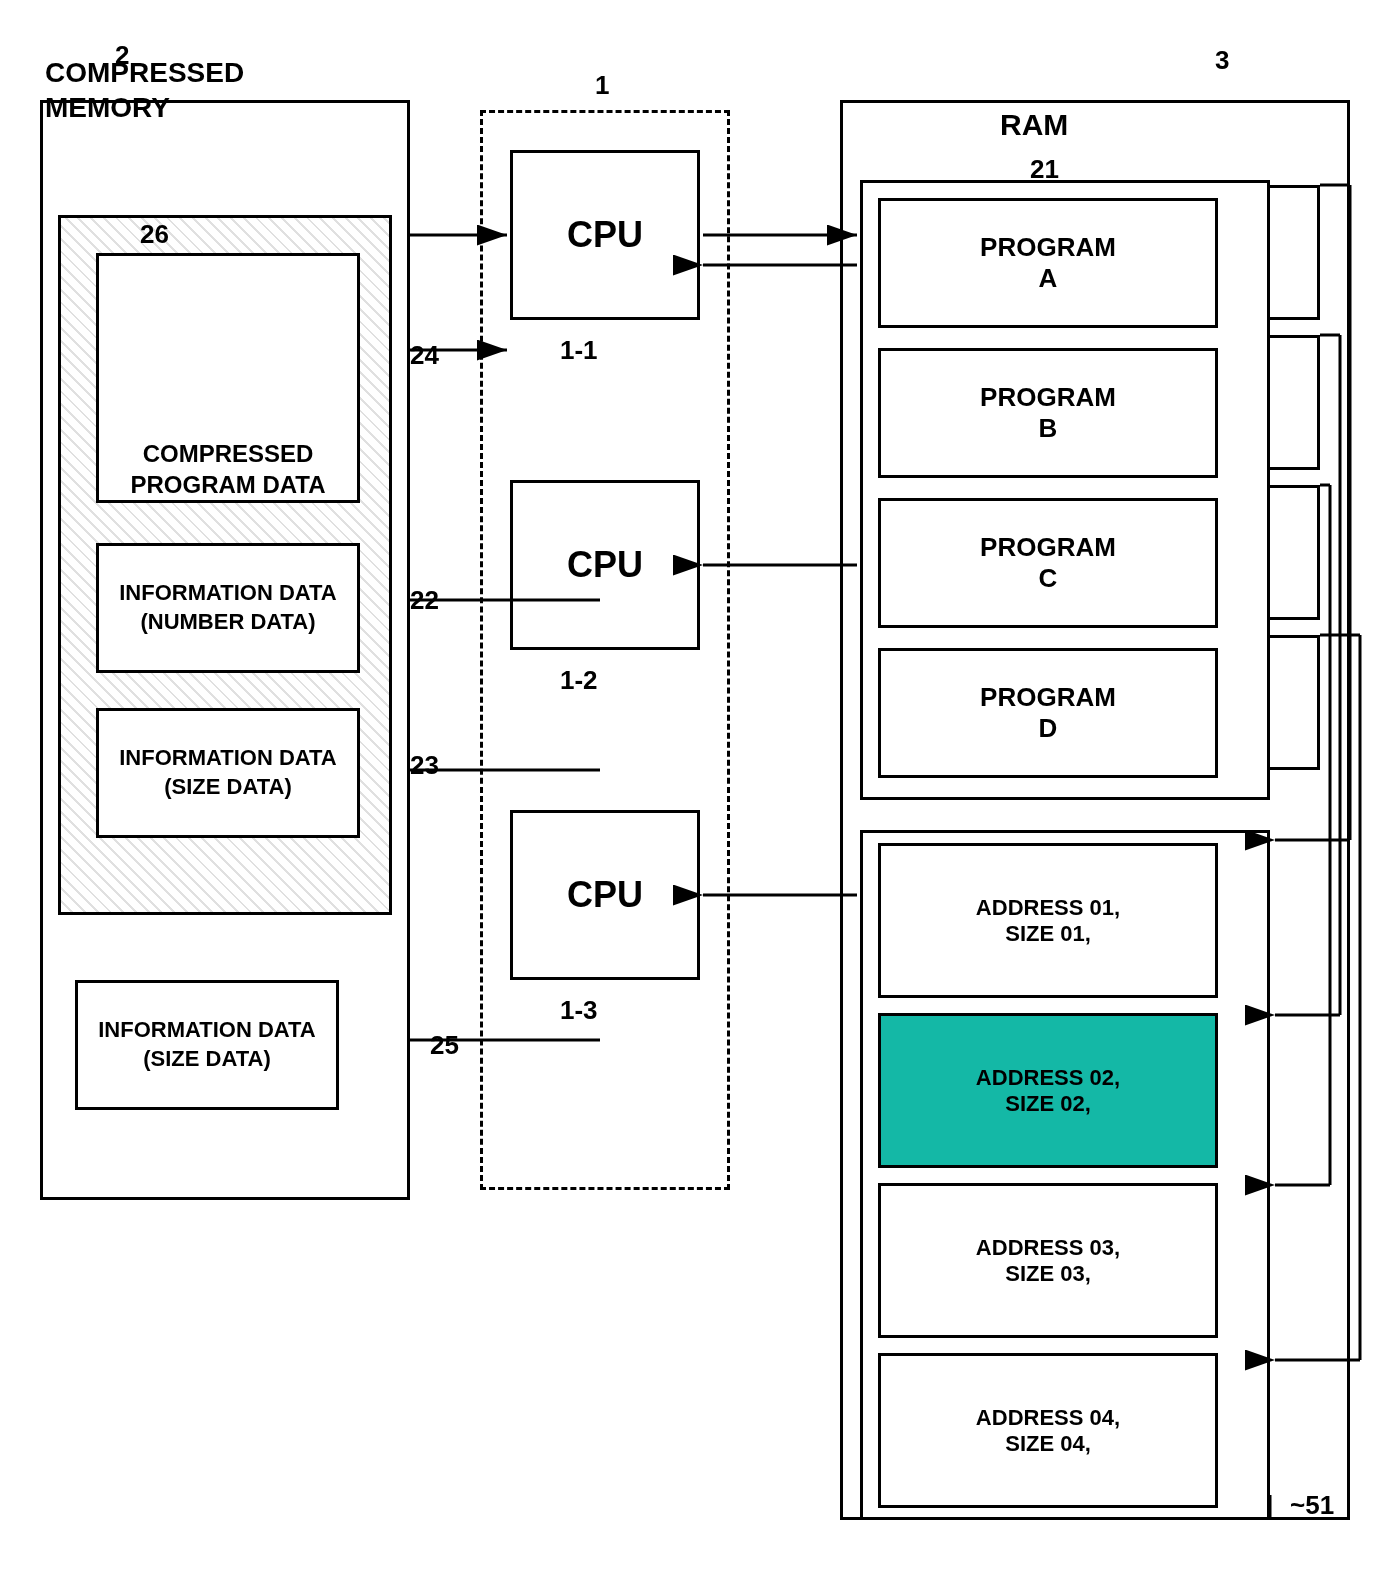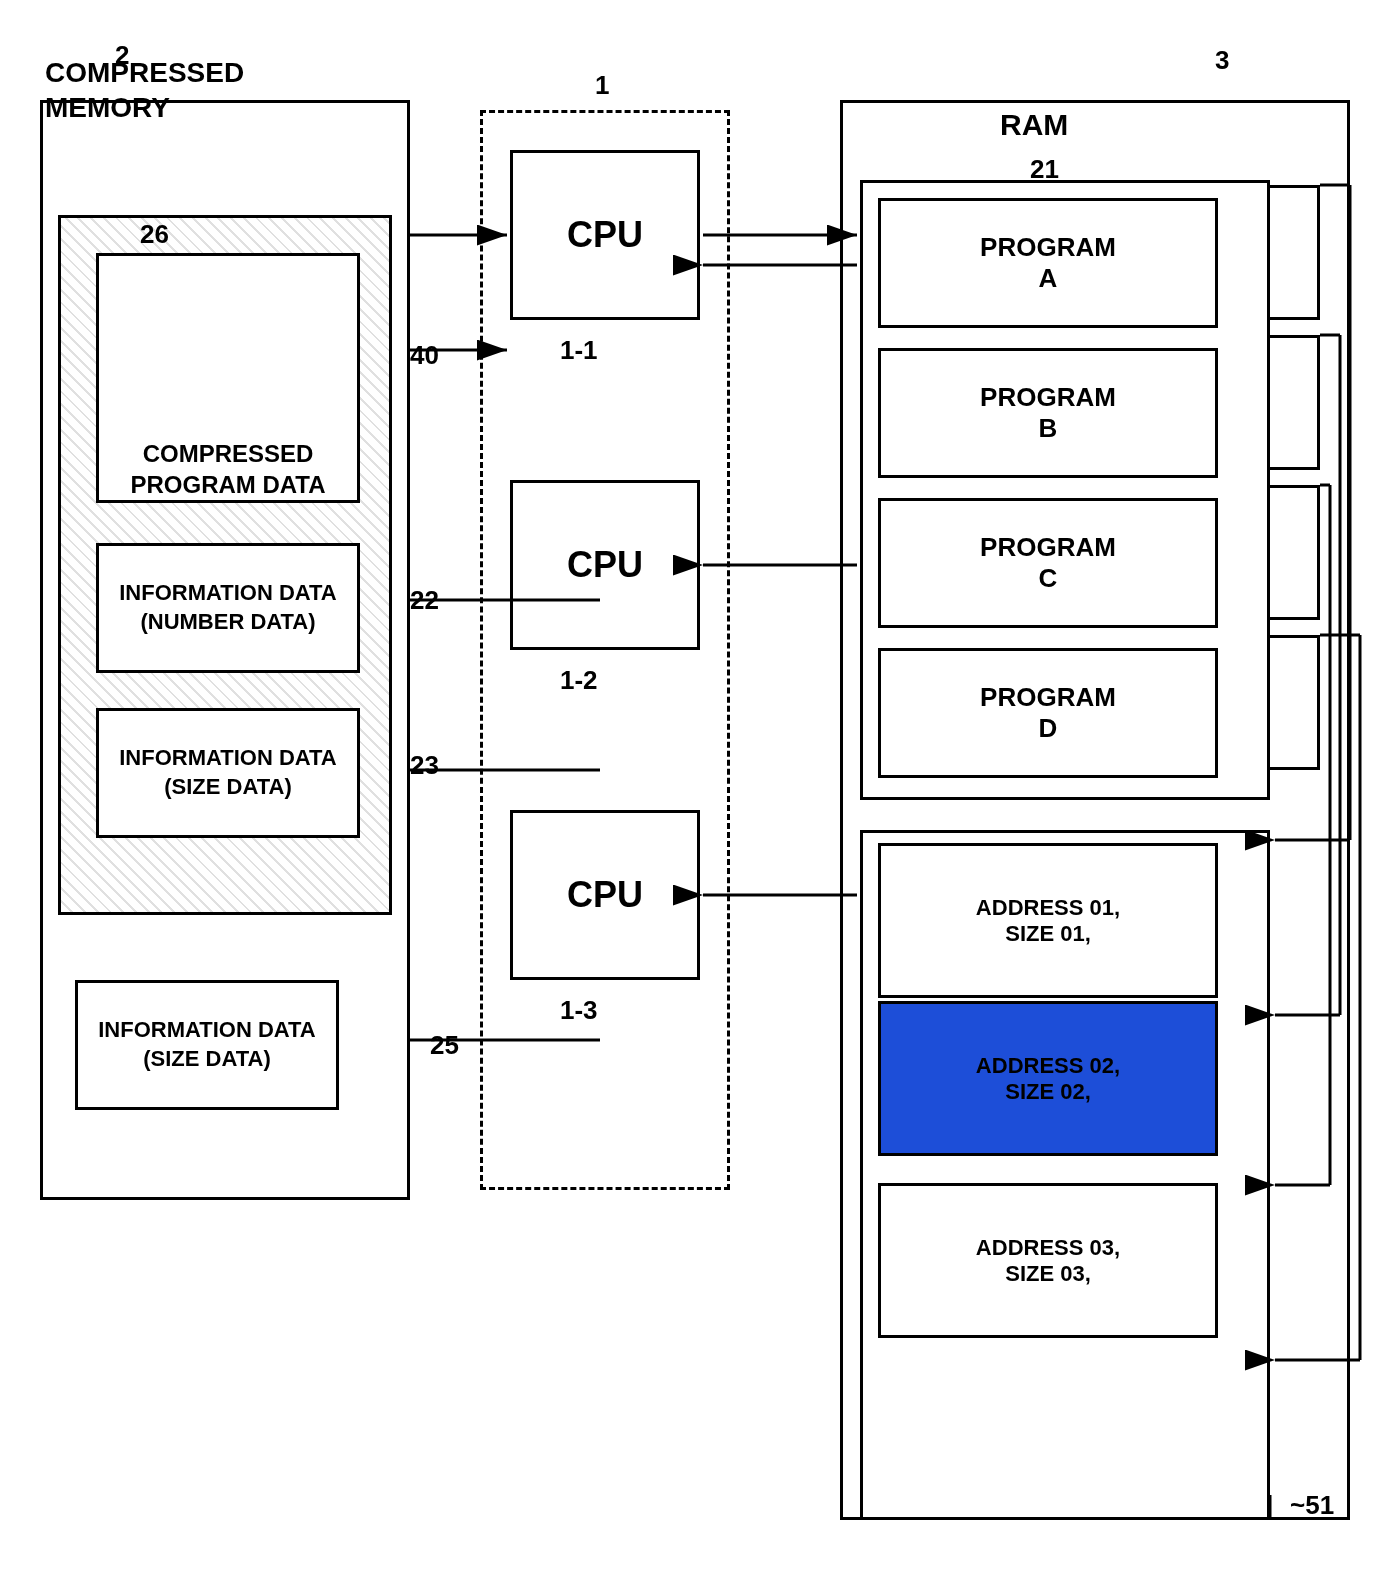--- a/index.html
+++ b/index.html
@@ -86,21 +86,21 @@
   <div style="position:absolute; left:55px; top:940px; width:264px; height:130px; border:3px solid #000; background:#fff;
     display:flex; align-items:center; justify-content:center; text-align:center;">
     <span style="font-size:22px; font-weight:bold; line-height:1.3; white-space:pre;">INFORMATION DATA
 (SIZE DATA)</span>
   </div>
 
   <span class="label-num" style="left:390px; top:545px;">22</span>
 
   <span class="label-num" style="left:390px; top:710px;">23</span>
 
-  <span class="label-num" style="left:390px; top:300px;">40</span>
+  <span class="label-num" style="left:390px; top:300px;">24</span>
 
   <span class="label-num" style="left:410px; top:990px;">25</span>
 
   <div style="position:absolute; left:460px; top:70px; width:250px; height:1080px; border:3px dashed #000;"></div>
 
   <span class="label-num" style="left:575px; top:30px;">1</span>
 
   <div style="position:absolute; left:490px; top:110px; width:190px; height:170px; border:3px solid #000; background:#fff;
     display:flex; align-items:center; justify-content:center;">
     <span style="font-size:36px; font-weight:bold;">CPU</span>
@@ -158,32 +158,37 @@
   </div>
 
   <div style="position:absolute; left:840px; top:790px; width:410px; height:690px; border:3px solid #000;padding-left:11px;">
 
     <div style="position:absolute; left:15px; top:10px; width:340px; height:155px; border:3px solid #000; background:#fff;
       display:flex; align-items:center; justify-content:center;">
       <span style="font-size:22px; font-weight:bold; text-align:center; white-space:pre;">ADDRESS 01,
 SIZE 01,</span>
     </div>
 
-    <div style="position:absolute; left:15px; top:168px; width:340px; height:155px; border:3px solid #000; background:#1d4ed8;
+    <div style="position:absolute; left:15px; top:180px; width:340px; height:155px; border:3px solid #000; background:#14b8a6;
       display:flex; align-items:center; justify-content:center;">
       <span style="font-size:22px; font-weight:bold; text-align:center; white-space:pre;">ADDRESS 02,
 SIZE 02,</span>
     </div>
 
     <div style="position:absolute; left:15px; top:350px; width:340px; height:155px; border:3px solid #000; background:#fff;
       display:flex; align-items:center; justify-content:center;">
       <span style="font-size:22px; font-weight:bold; text-align:center; white-space:pre;">ADDRESS 03,
 SIZE 03,</span>
     </div>
 
+    <div style="position:absolute; left:15px; top:520px; width:340px; height:155px; border:3px solid #000; background:#fff;
+      display:flex; align-items:center; justify-content:center;">
+      <span style="font-size:22px; font-weight:bold; text-align:center; white-space:pre;">ADDRESS 04,
+SIZE 04,</span>
+    </div>
   </div>
 
   <span class="label-num" style="left:1270px; top:1450px; font-size:26px;">~51</span>
 
   <div style="position:absolute; left:1250px; top:145px; width:50px; height:135px; border:3px solid #000; border-left:none;"></div>
 
   <div style="position:absolute; left:1250px; top:295px; width:50px; height:135px; border:3px solid #000; border-left:none;"></div>
 
   <div style="position:absolute; left:1250px; top:445px; width:50px; height:135px; border:3px solid #000; border-left:none;"></div>
 

